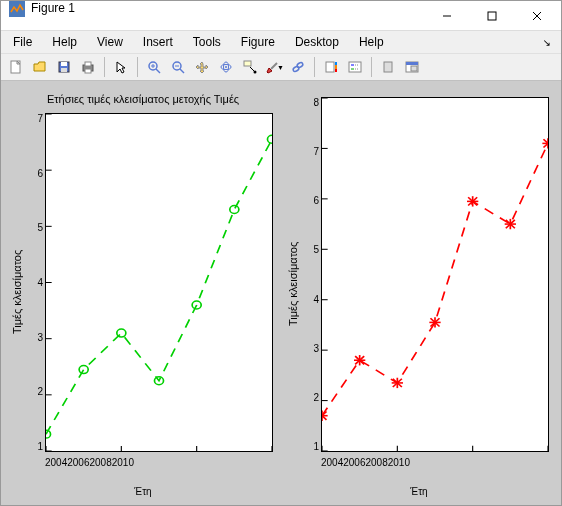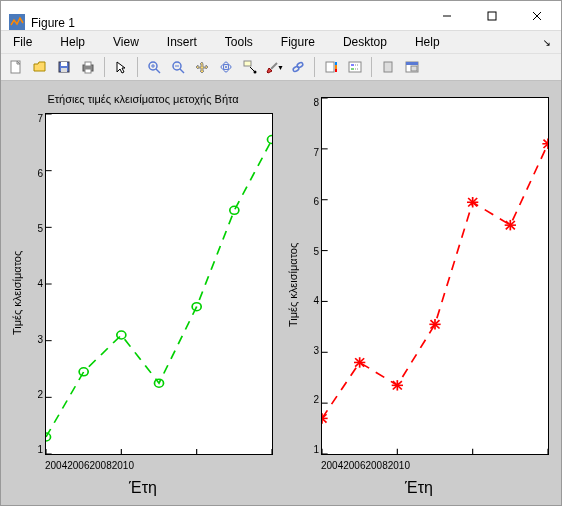--- a/index.html
+++ b/index.html
@@ -1,38 +1,38 @@
 <!DOCTYPE html>
 <html><head>
 <meta charset="utf-8">
 <style>
 * { box-sizing: border-box; margin: 0; padding: 0; }
 body { font-family: "Segoe UI", Tahoma, sans-serif; font-size: 12px; background: #fff; width: 562px; height: 506px; overflow: hidden; }
 .window { width: 562px; height: 506px; border: 1px solid #999; display: flex; flex-direction: column; background: #f0f0f0; }
-.titlebar { height: 30px; background: #fff; display: flex; align-items: flex-end; padding: 0 2px; border-bottom: 1px solid #ddd; }
+.titlebar { height: 30px; background: #fff; display: flex; align-items: flex-start; padding: 0 2px; border-bottom: 1px solid #ddd; }
 .titlebar .icon { width: 16px; height: 16px; margin: 0 6px; }
 .titlebar .title { flex: 1; font-size: 12px; }
 .titlebar .winbtn { width: 45px; height: 29px; display: flex; align-items: center; justify-content: center; background: #fff; }
-.menubar { height: 22px; display: flex; align-items: center; padding: 0 4px; background: #f0f0f0; gap: 12px; position: relative; }
+.menubar { height: 22px; display: flex; align-items: center; padding: 0 4px; background: #f0f0f0; gap: 4px; position: relative; }
 .menubar .menu { padding: 2px 8px; font-size: 12px; }
 .menubar .corner { margin-left: auto; font-size: 10px; padding-right: 6px; }
 .toolbar { height: 28px; display: flex; align-items: center; padding: 2px 4px; gap: 2px; background: #f0f0f0; border-top: 1px solid #e0e0e0; border-bottom: 1px solid #c0c0c0; }
 .toolbar .tbtn { width: 22px; height: 22px; display: flex; align-items: center; justify-content: center; border: 1px solid transparent; border-radius: 2px; }
 .toolbar .sep { width: 1px; height: 20px; background: #bbb; margin: 0 3px; }
 .figarea { flex: 1; background: #ccc; position: relative; padding: 12px 8px 8px 8px; display: flex; gap: 8px; }
 .subplot { flex: 1; display: flex; flex-direction: column; align-items: center; }
 .sub-title { font-size: 11px; color: #000; margin-bottom: 4px; white-space: nowrap; }
 .axes-wrap { position: relative; flex: 1; width: 100%; display: flex; }
 .ylabel { writing-mode: vertical-rl; transform: rotate(180deg); font-size: 11px; text-align: center; padding: 0 2px; }
 .axes { flex: 1; position: relative; }
 .plotbox { position: absolute; left: 20px; top: 4px; right: 4px; bottom: 22px; background: #fff; border: 1px solid #000; }
 .xticks { position: absolute; left: 20px; right: 4px; bottom: 6px; display: flex; font-size: 10px; }
 .yticks { position: absolute; left: 0; top: 4px; bottom: 22px; width: 18px; display: flex; flex-direction: column; justify-content: space-between; align-items: flex-end; font-size: 10px; }
 .yticks span { transform: translateY(0); }
-.xlabel { font-size: 16px; margin-top: 2px; }
+.xlabel { font-size: 10px; margin-top: 12px; }
 svg.plot { width: 100%; height: 100%; display: block; }
 </style>
 </head>
 <body>
 
 <div class="window">
   <div class="titlebar">
     <span class="icon">
       <svg viewBox="0 0 16 16">
           <rect x="0" y="0" width="16" height="16" fill="#4a7abc"></rect>
@@ -178,21 +178,21 @@
         <svg width="16" height="16">
           <rect x="2" y="3" width="12" height="10" fill="#fff" stroke="#888"></rect>
           <rect x="2" y="3" width="12" height="3" fill="#5a7ad4"></rect>
           <rect x="7" y="7" width="6" height="5" fill="#ddd" stroke="#888"></rect>
         </svg>
       </div>
   </div>
 
   <div class="figarea">
     <div class="subplot">
-      <div class="sub-title">Ετήσιες τιμές κλεισίματος μετοχής Βήτα</div>
+      <div class="sub-title">Ετήσιες τιμές κλεισίματος μετοχής Τιμές</div>
       <div class="axes-wrap">
         <div class="ylabel">Τιμές κλεισίματος</div>
         <div class="axes">
           <div class="yticks" id="yt0">
               <span>7</span>
               <span>6</span>
               <span>5</span>
               <span>4</span>
               <span>3</span>
               <span>2</span>

